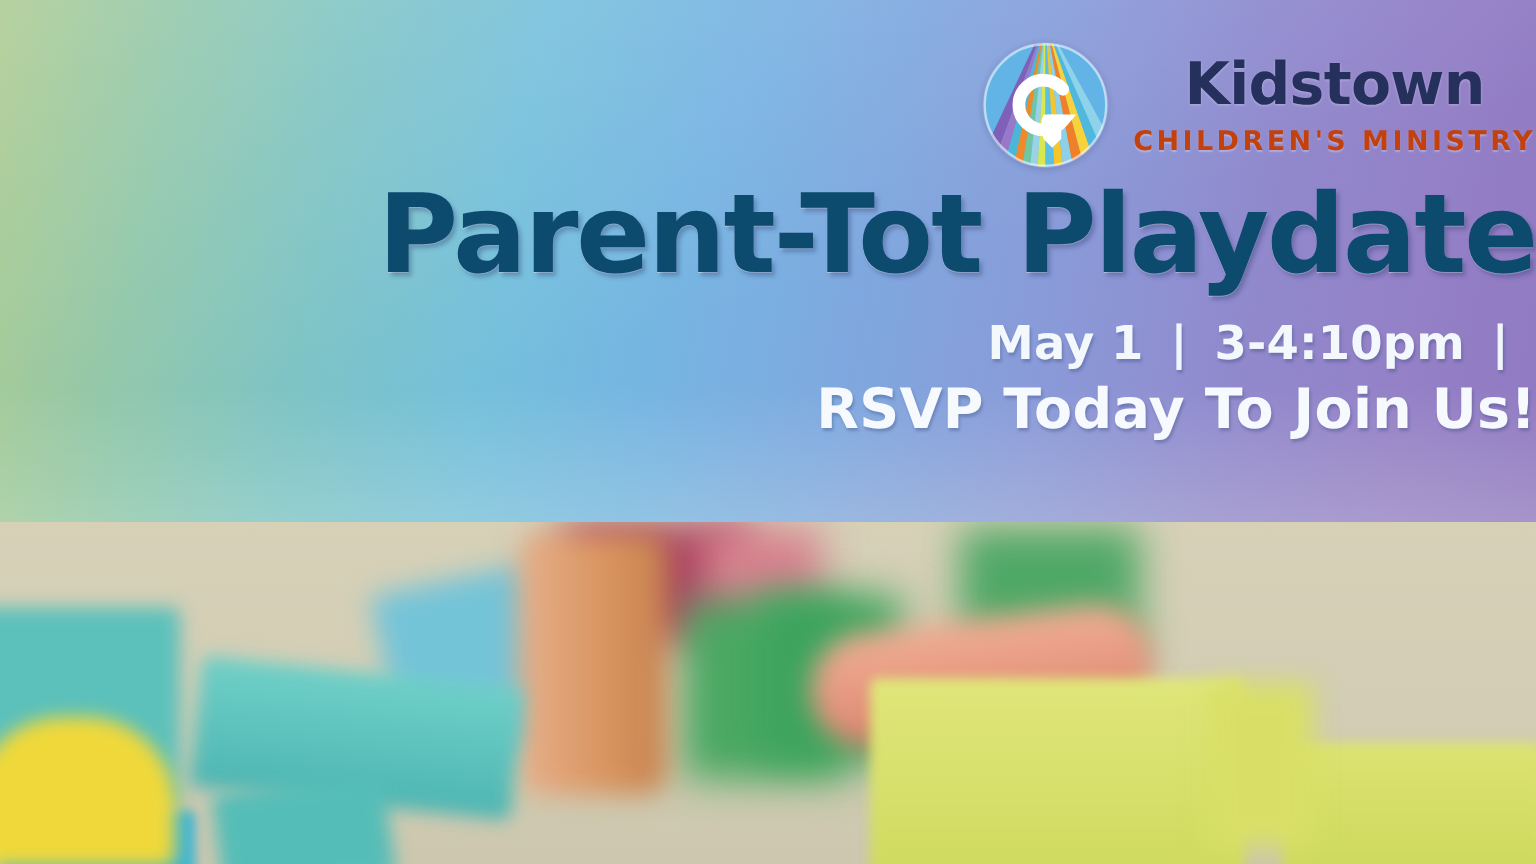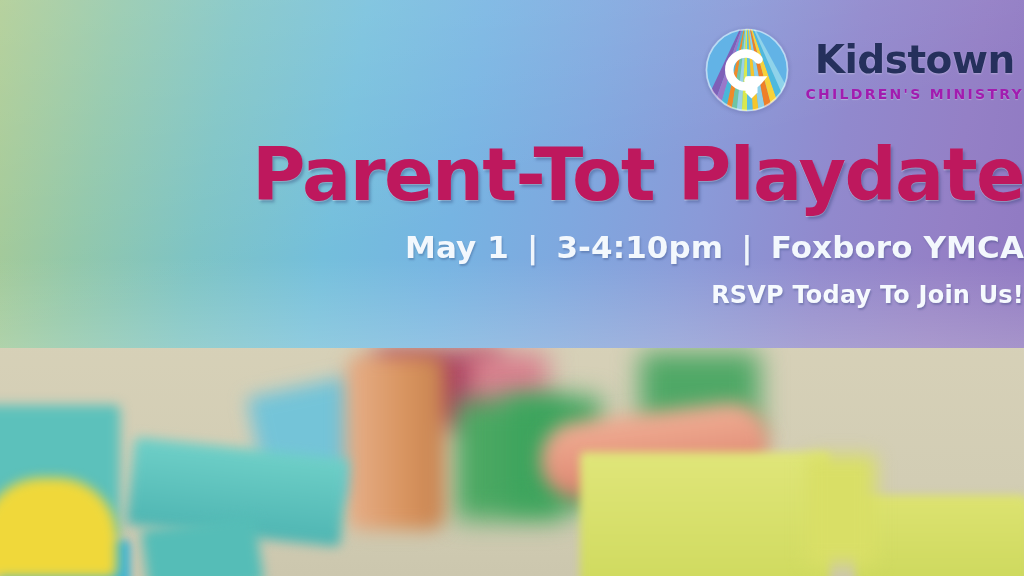--- a/index.html
+++ b/index.html
@@ -98,36 +98,35 @@
   .brand-name {
     font-family:"DejaVu Sans", sans-serif;
     font-size:39px; font-weight:bold;
     color:#25305c;
     letter-spacing:-0.5px;
     line-height:1.02;
     text-shadow:0 1px 2px rgba(255,255,255,.30);
   }
   .brand-tag {
     font-family:"DejaVu Sans", sans-serif;
-    font-size:14px; font-weight:bold;
-    color:#a21caf;
+    font-size:18px; font-weight:bold;
+    color:#c2410c;
     letter-spacing:2.3px;
     margin-top:7px;
     text-shadow:0 1px 1px rgba(255,255,255,.28);
   }
 
   
   .headline {
     font-family:"DejaVu Sans", sans-serif;
     font-size:73px;
     font-weight:bold;
-    color:#be185d;
+    color:#0c4a6e;
     letter-spacing:-1.6px;
     line-height:1.06;
-    margin-top:18px;
     text-shadow:
       2px 3px 3px rgba(40,60,110,.34),
       0 1px 0 rgba(255,255,255,.45);
     white-space:nowrap;
   }
 
   
   .details {
     margin-top:16px;
     font-family:"DejaVu Sans", sans-serif;
@@ -138,23 +137,23 @@
     text-shadow:1px 2px 2px rgba(40,60,110,.30);
     display:flex; align-items:center; gap:0;
     white-space:nowrap;
   }
   .details .sep {
     display:inline-block;
     padding:0 18px;
     color:#f0f6fc;
   }
   .cta {
-    margin-top:16px;
-    font-family:"DejaVu Sans", sans-serif;
-    font-size:24px;
+    margin-top:4px;
+    font-family:"DejaVu Sans", sans-serif;
+    font-size:37px;
     font-weight:bold;
     color:#f6fafe;
     letter-spacing:0.2px;
     text-shadow:1px 2px 2px rgba(40,60,110,.30);
     white-space:nowrap;
   }
 </style>
 </head>
 <body>
 
@@ -239,19 +238,18 @@
       </div>
     </div>
 
     <div class="headline">Parent-Tot Playdate</div>
 
     <div class="details">
       <span>May 1</span>
       <span class="sep">|</span>
       <span>3-4:10pm</span>
       <span class="sep">|</span>
-      <span>Foxboro YMCA</span>
     </div>
 
     <div class="cta">RSVP Today To Join Us!</div>
 
   </div>
 </div>
 
 </body></html>

